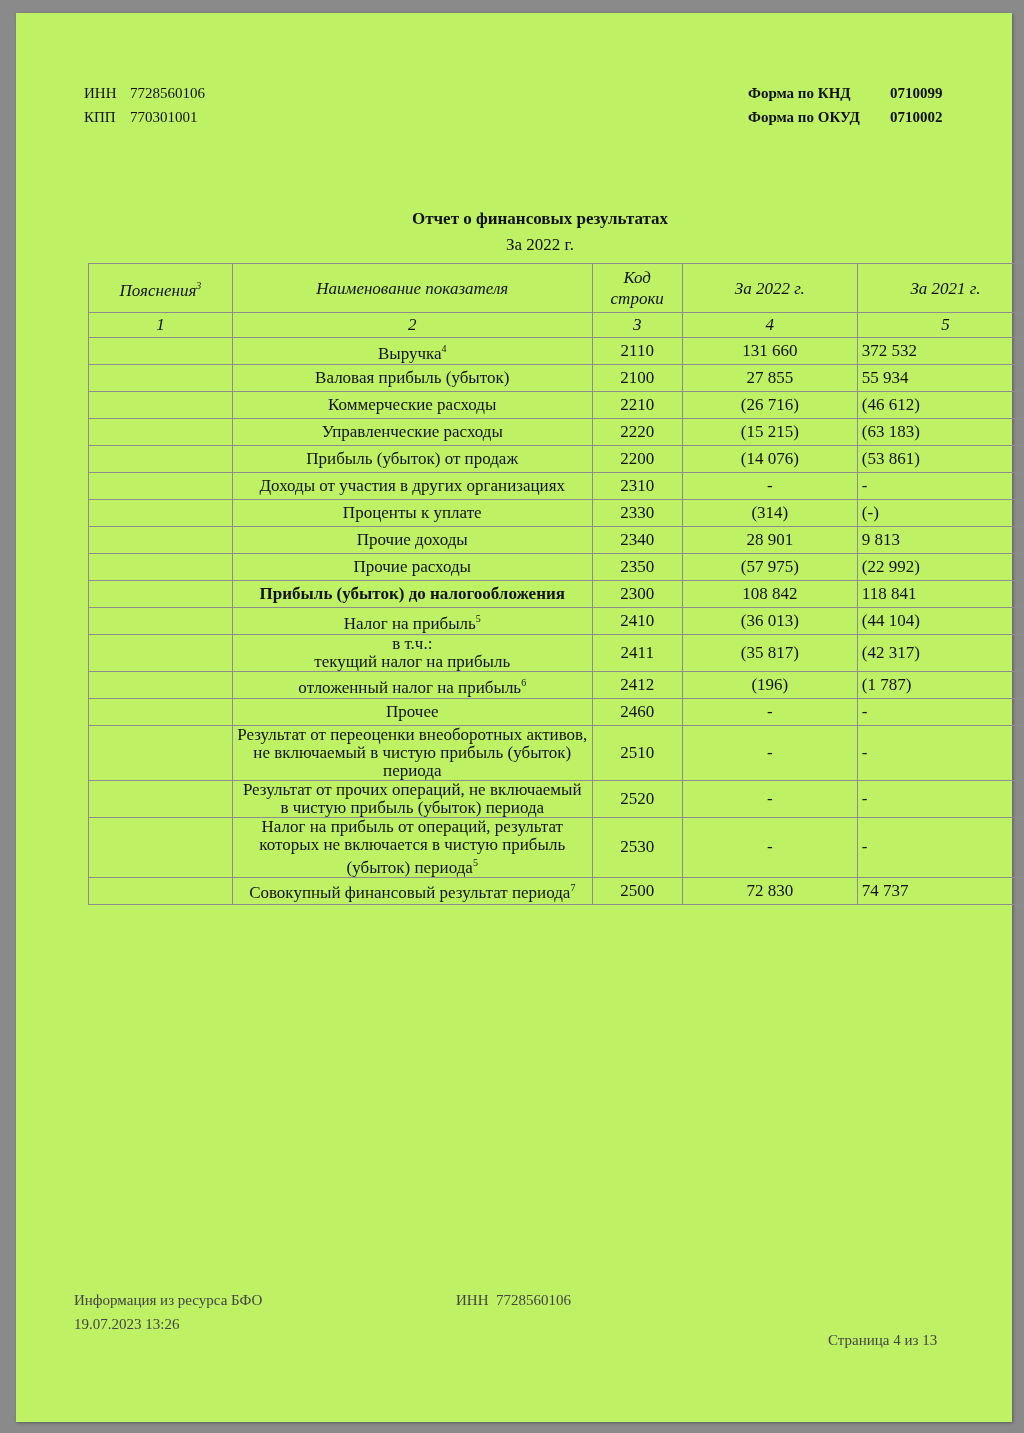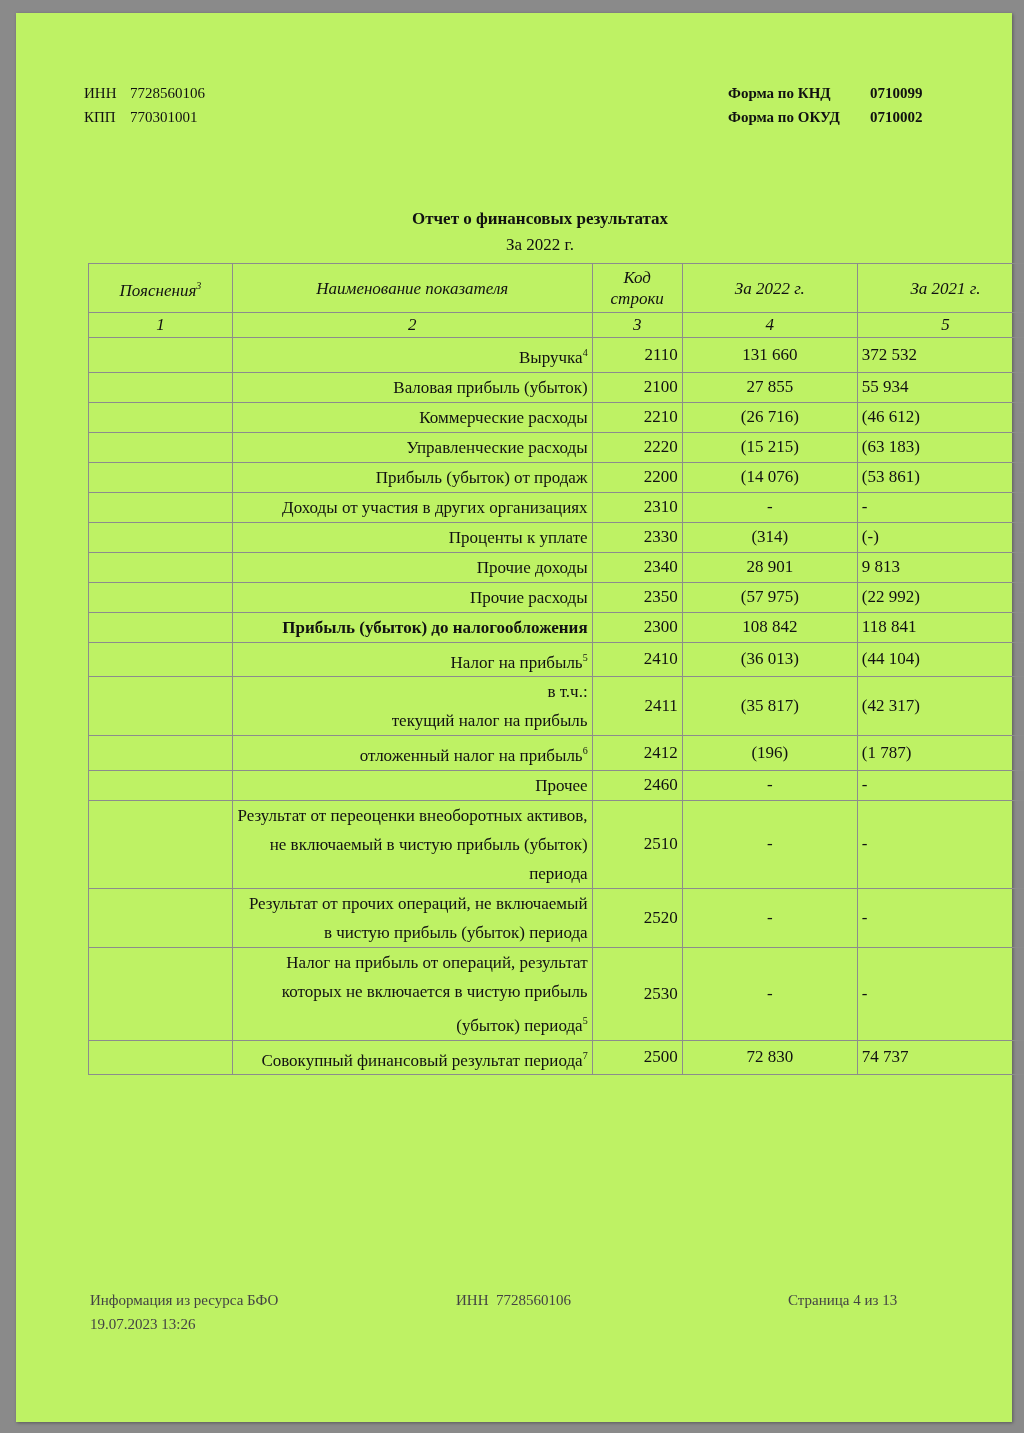--- a/index.html
+++ b/index.html
@@ -8,43 +8,43 @@
     font-family:"Liberation Serif", "DejaVu Serif", serif; color:#111;
     position:relative; overflow:hidden;
   }
   .page {
     position:absolute; left:16px; top:13px; width:996px; height:1409px;
     background:#bef264; box-shadow:1px 1px 3px rgba(0,0,0,0.35);
   }
   .hdr-left { position:absolute; left:68px; top:68px; font-size:15px; line-height:24px; }
   .hdr-left .row span:first-child { display:inline-block; width:46px; }
   .hdr-right { position:absolute; left:712px; top:68px; font-size:15px; line-height:24px; font-weight:bold; }
-  .hdr-right .lbl { display:inline-block; width:142px; }
+  .hdr-right .lbl { display:inline-block; width:142px;margin-left:20px; }
   .title { position:absolute; left:0; width:1048px; top:196px; text-align:center; font-size:17px; font-weight:bold; }
   .subtitle { position:absolute; left:0; width:1048px; top:222px; text-align:center; font-size:17px; }
   table.rep {
     position:absolute; left:72px; top:250px; width:946px;
     border-collapse:collapse; font-size:17px;
   }
   table.rep td, table.rep th { border:1px solid #8c8c8c; padding:0 4px; vertical-align:middle; }
   table.rep th { font-weight:normal; font-style:italic; text-align:center; }
   table.rep th.h1 { height:48px; line-height:21px; }
   table.rep th.h2 { height:24px; }
   td.c1 { width:125px; }
-  td.c2 { width:326px; text-align:right; line-height:29px;margin-top:32px; }
-  td.c3 { width:75px; text-align:right; }
+  td.c2 { width:326px; text-align:center; line-height:18px;margin-top:32px; }
+  td.c3 { width:75px; text-align:center; }
   td.c4 { width:154px; text-align:center;margin-left:21px; }
   td.c5 { width:155px; }
   tr.r td { height:26px; }
   tr.bold td.c2 { font-weight:bold; }
   sup { font-size:10px; }
   .ftr { position:absolute; top:1275px; font-size:15px; line-height:24px; color:#444; }
-  .ftr.l { left:74px; }
+  .ftr.l { left:58px; }
   .ftr.c { left:440px; }
-  .ftr.r { left:772px; }
+  .ftr.r { left:812px;margin-top:40px; }
 </style>
 </head>
 <body>
 
 <div class="page">
 
   <div class="hdr-left">
     <div class="row"><span>ИНН</span><span>7728560106</span></div>
     <div class="row"><span>КПП</span><span>770301001</span></div>
   </div>

